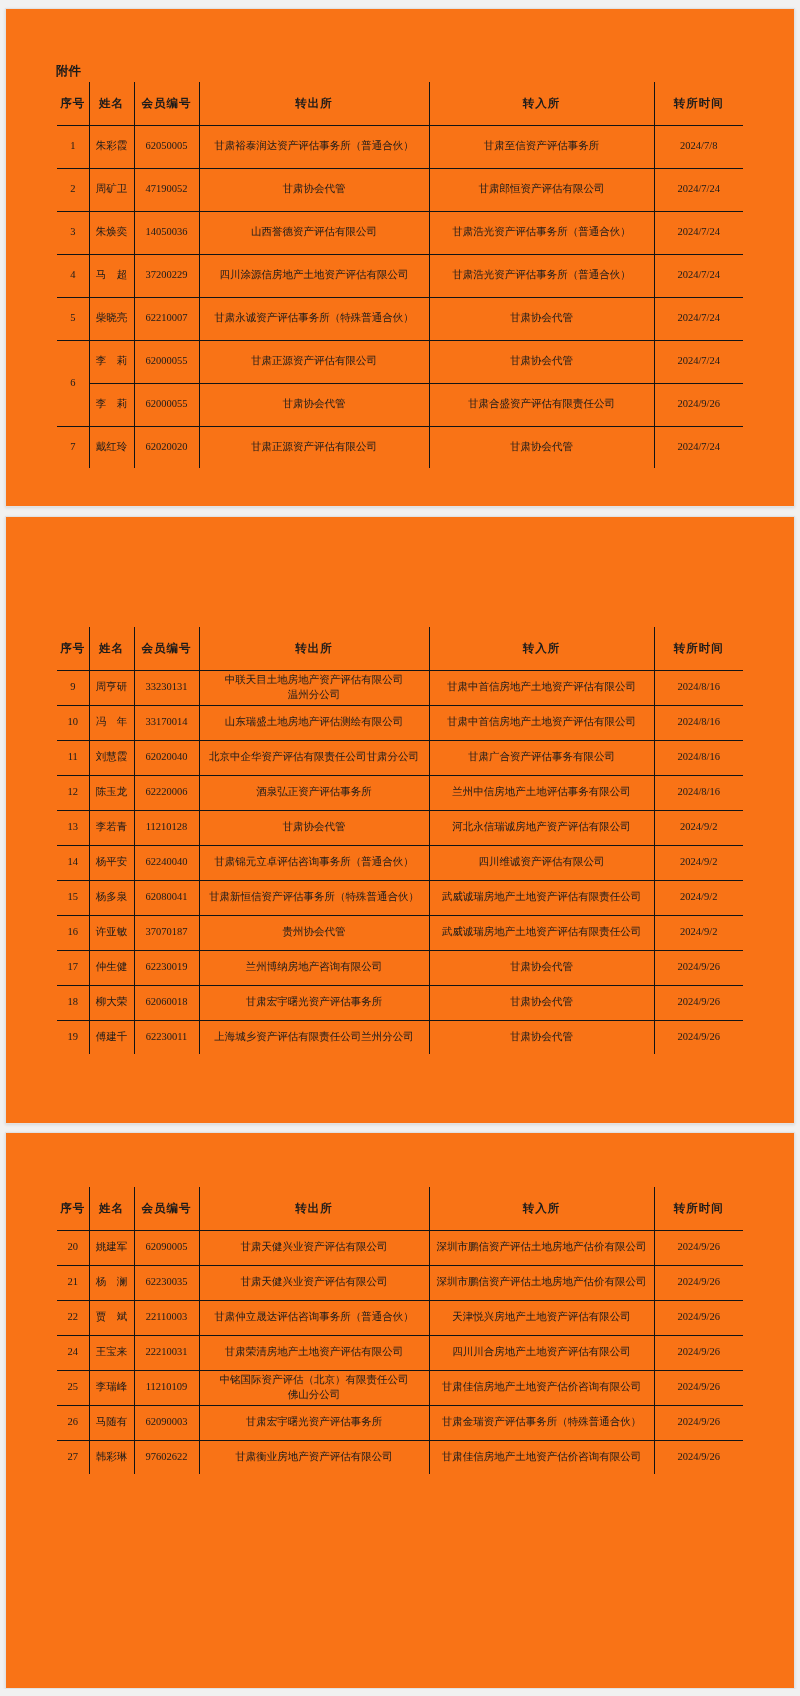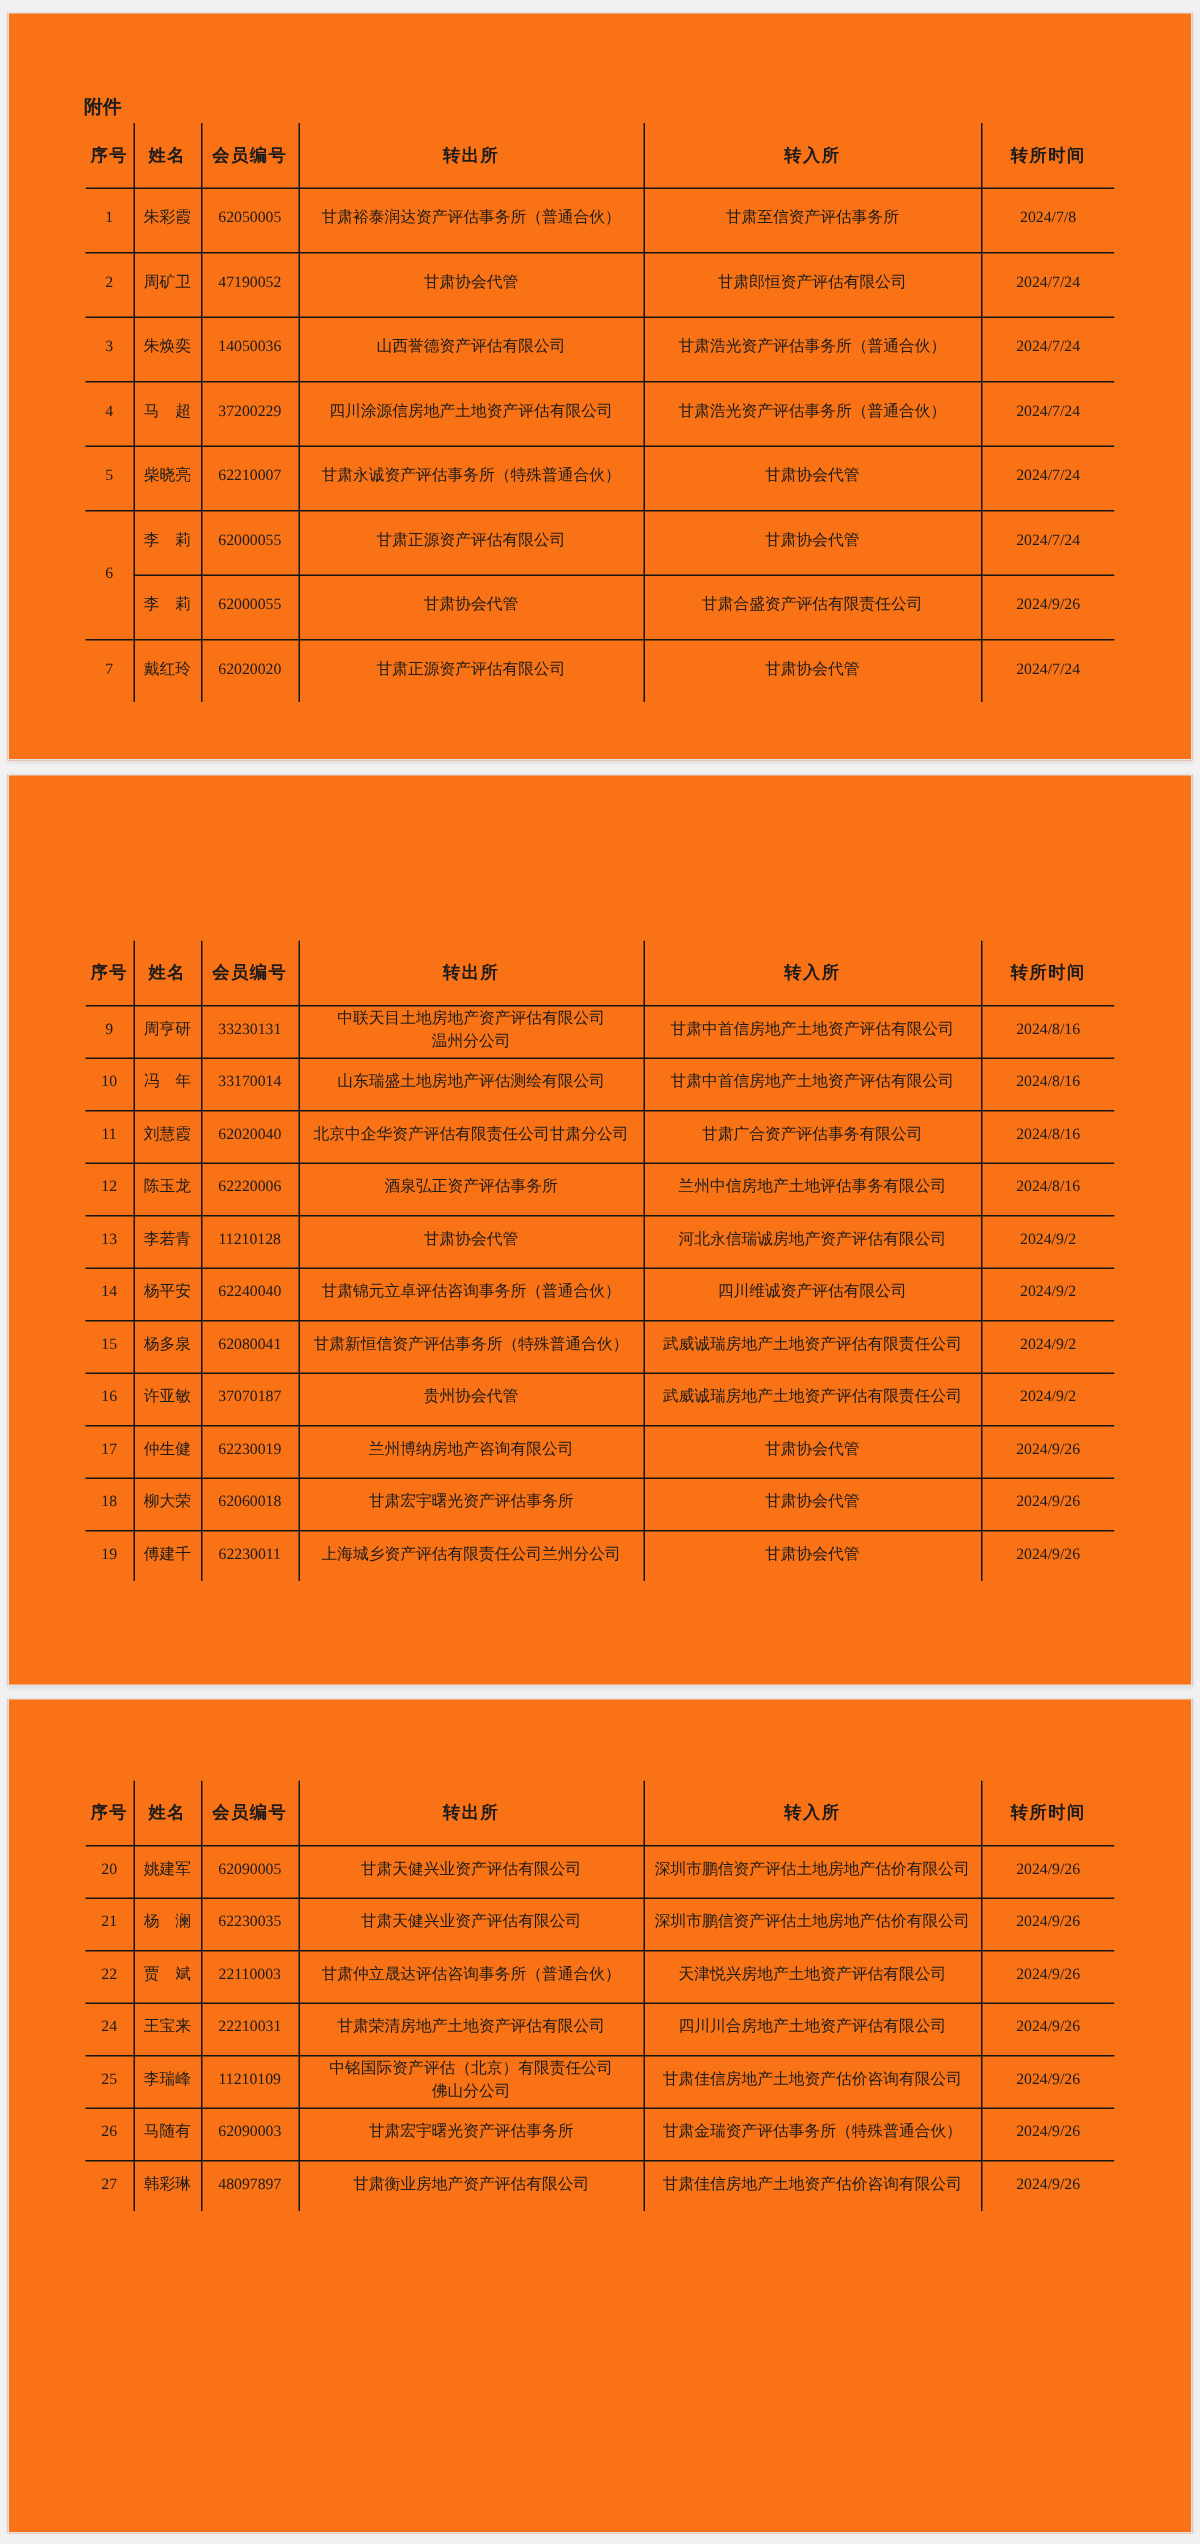--- a/index.html
+++ b/index.html
@@ -325,20 +325,20 @@
           <td>26</td>
           <td>马随有</td>
           <td>62090003</td>
           <td>甘肃宏宇曙光资产评估事务所</td>
           <td>甘肃金瑞资产评估事务所（特殊普通合伙）</td>
           <td>2024/9/26</td>
         </tr>
         <tr>
           <td>27</td>
           <td>韩彩琳</td>
-          <td>48097897</td>
+          <td>97602622</td>
           <td>甘肃衡业房地产资产评估有限公司</td>
           <td>甘肃佳信房地产土地资产估价咨询有限公司</td>
           <td>2024/9/26</td>
         </tr>
       </tbody>
   </table>
 </div>
 
 </body></html>

